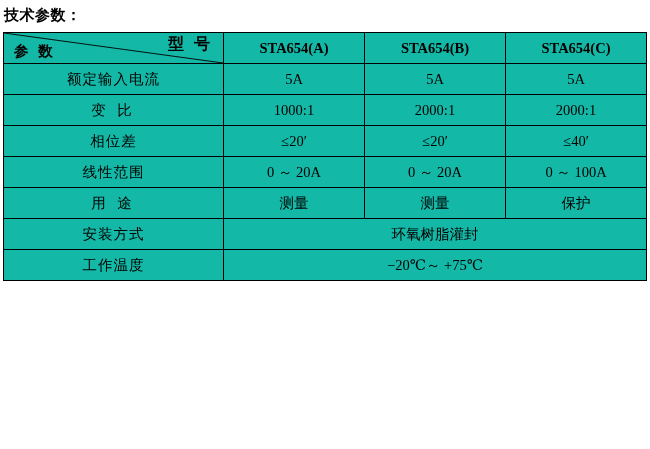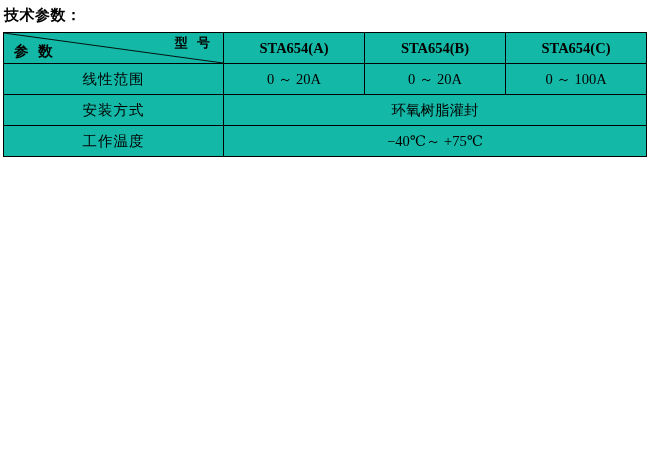--- a/index.html
+++ b/index.html
@@ -69,21 +69,21 @@
     bottom: 2px;
     font-weight: bold;
     font-size: 14.5px;
     letter-spacing: 3px;
   }
   td.corner .model {
     position: absolute;
     right: 10px;
     top: 1px;
     font-weight: bold;
-    font-size: 13px;
+    font-size: 16px;
     letter-spacing: 3px;
   }
   td.head {
     font-weight: bold;
     font-size: 15px;
     height: 36px;
   }
   td.spaced {
     letter-spacing: 4px;
   }
@@ -107,40 +107,64 @@
             <line x1="0" y1="0" x2="222" y2="36" stroke="#000000" stroke-width="1"></line>
           </svg>
           <span class="param">参 数</span>
           <span class="model">型 号</span>
         </td>
         <td class="head val">STA654(A)</td>
         <td class="head val">STA654(B)</td>
         <td class="head val">STA654(C)</td>
       </tr>
 
+      <tr>
+        <td class="label">额定输入电流</td>
+        <td class="val">5A</td>
+        <td class="val">5A</td>
+        <td class="val">5A</td>
+      </tr>
 
 
+      <tr>
+        <td class="label spaced">变  比</td>
+        <td class="val">1000:1</td>
+        <td class="val">2000:1</td>
+        <td class="val">2000:1</td>
+      </tr>
 
+      <tr>
+        <td class="label">相位差</td>
+        <td class="val">≤20′</td>
+        <td class="val">≤20′</td>
+        <td class="val">≤40′</td>
+      </tr>
 
       <tr>
         <td class="label">线性范围</td>
         <td class="val">0 ～ 20A</td>
         <td class="val">0 ～ 20A</td>
         <td class="val">0 ～ 100A</td>
       </tr>
 
 
 
 
+      <tr>
+        <td class="label spaced">用  途</td>
+        <td class="val">测量</td>
+        <td class="val">测量</td>
+        <td class="val">保护</td>
+      </tr>
 
       <tr>
         <td class="label">安装方式</td>
         <td class="merged" colspan="3">环氧树脂灌封</td>
       </tr>
 
 
       <tr>
         <td class="label">工作温度</td>
-        <td class="merged" colspan="3">−40℃～ +75℃</td>
+        <td class="merged" colspan="3">−20℃～ +75℃</td>
       </tr>
     </tbody>
   </table>
 </div>
 
 </body></html>

